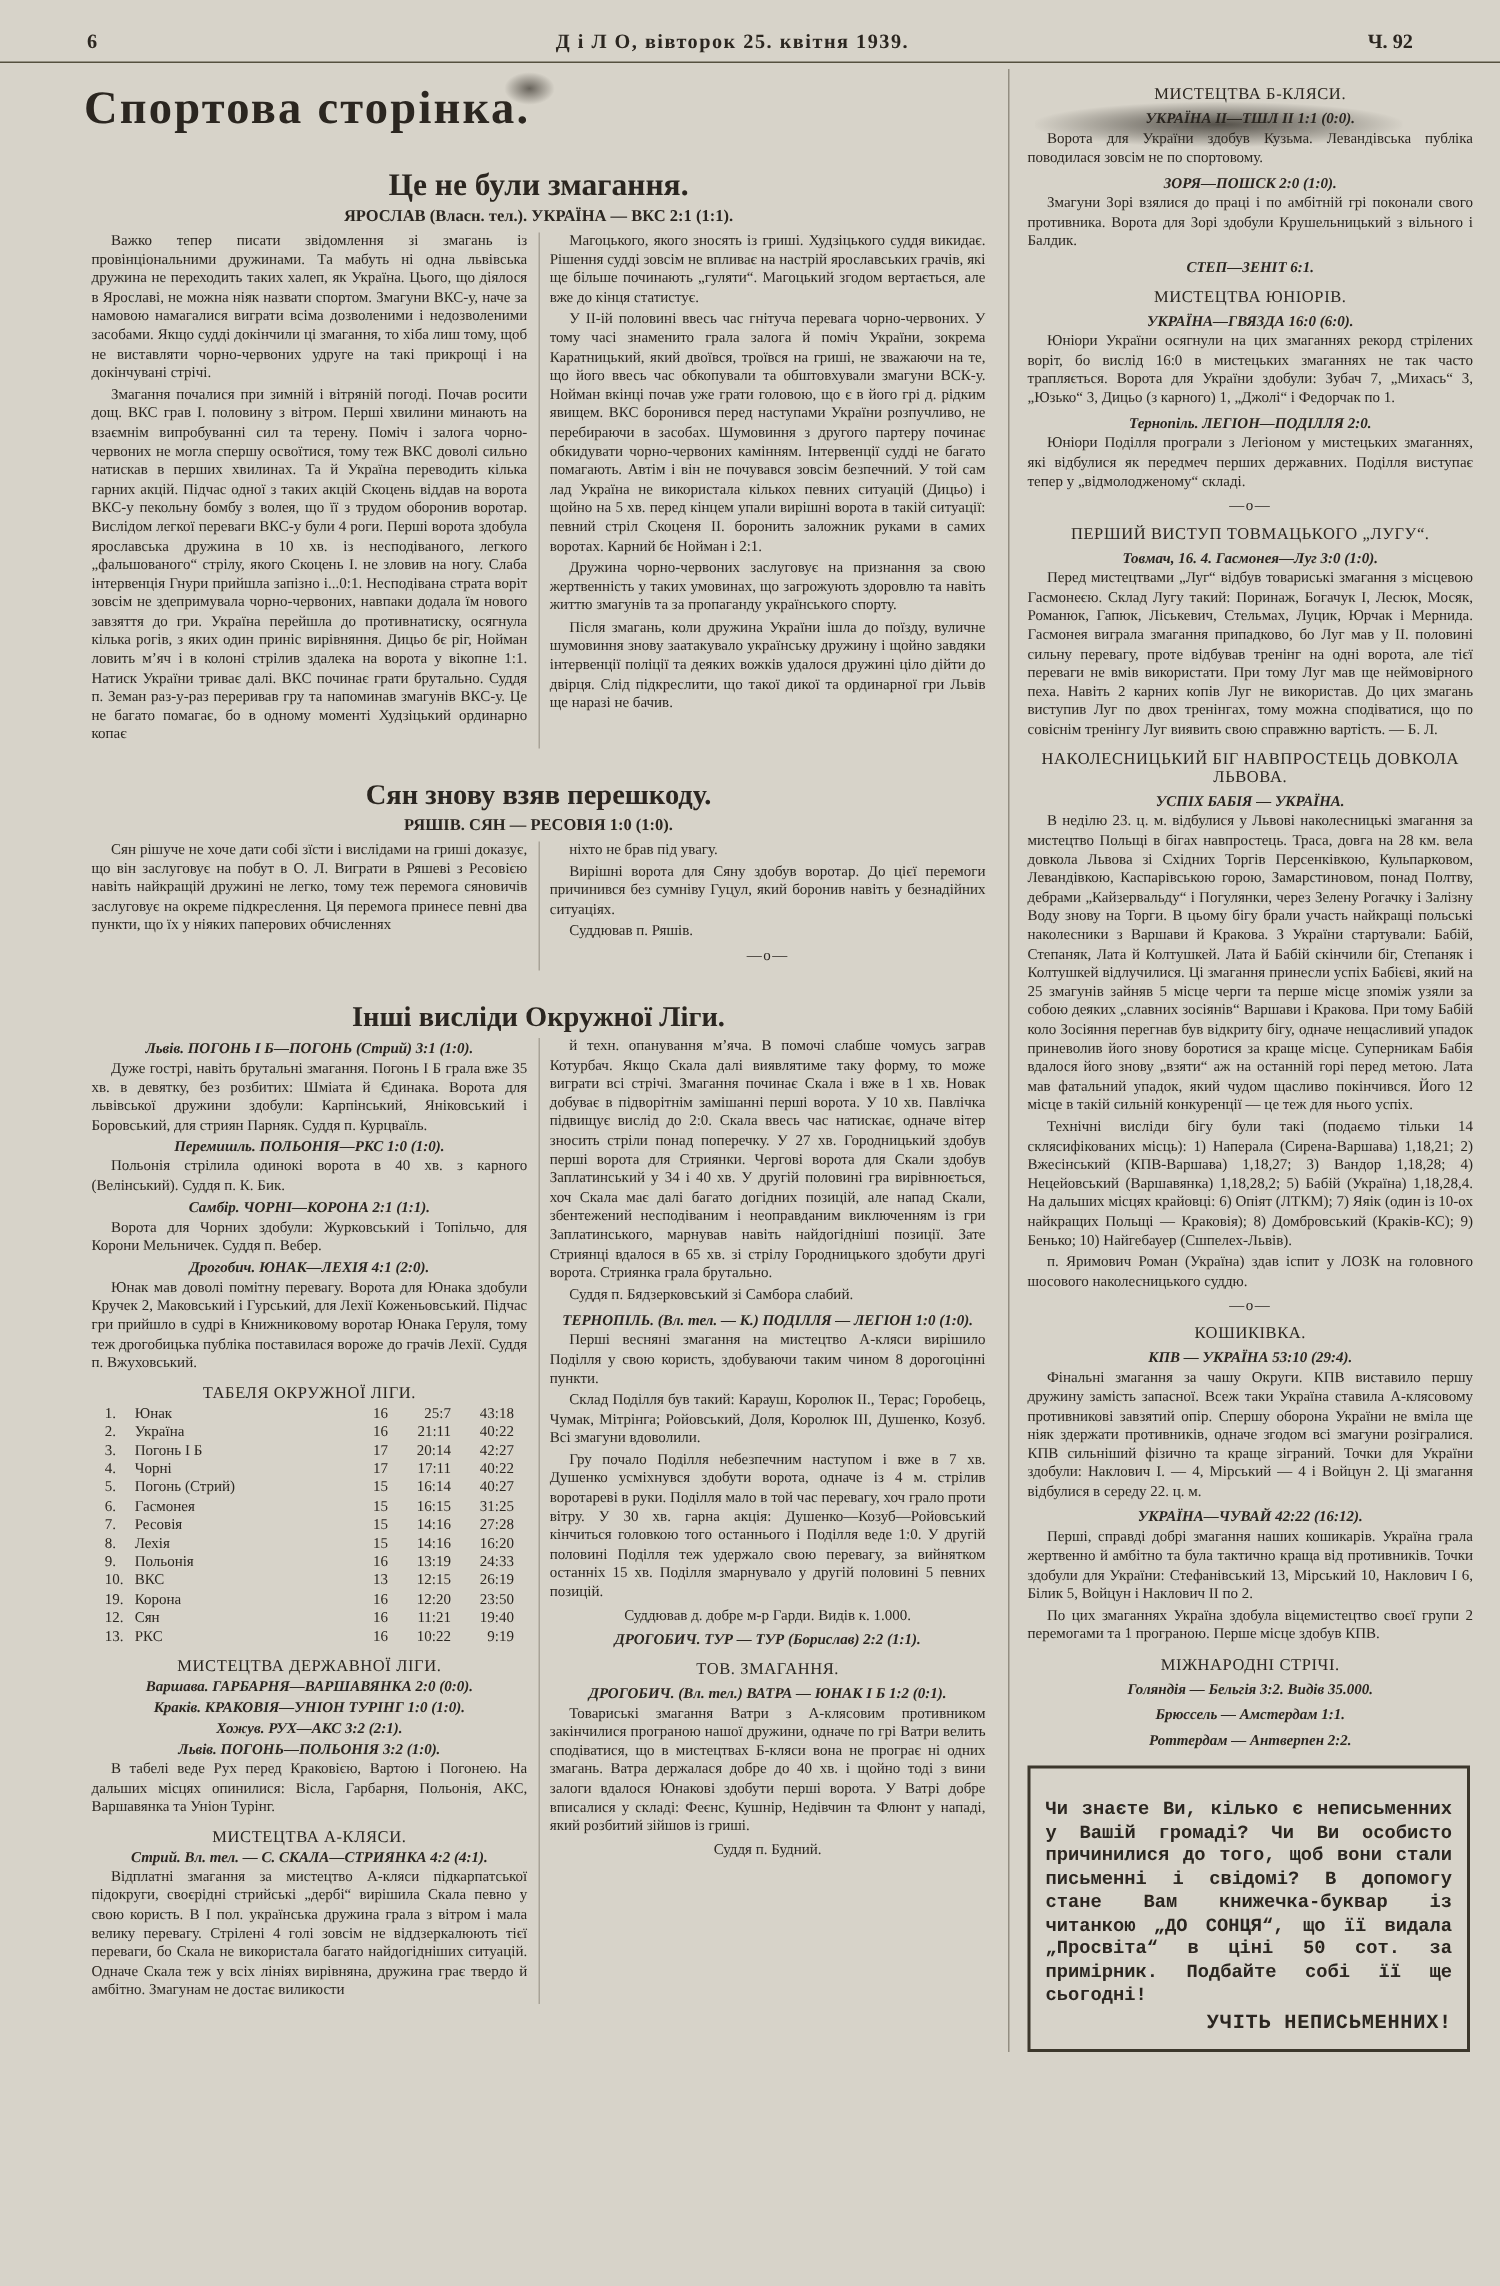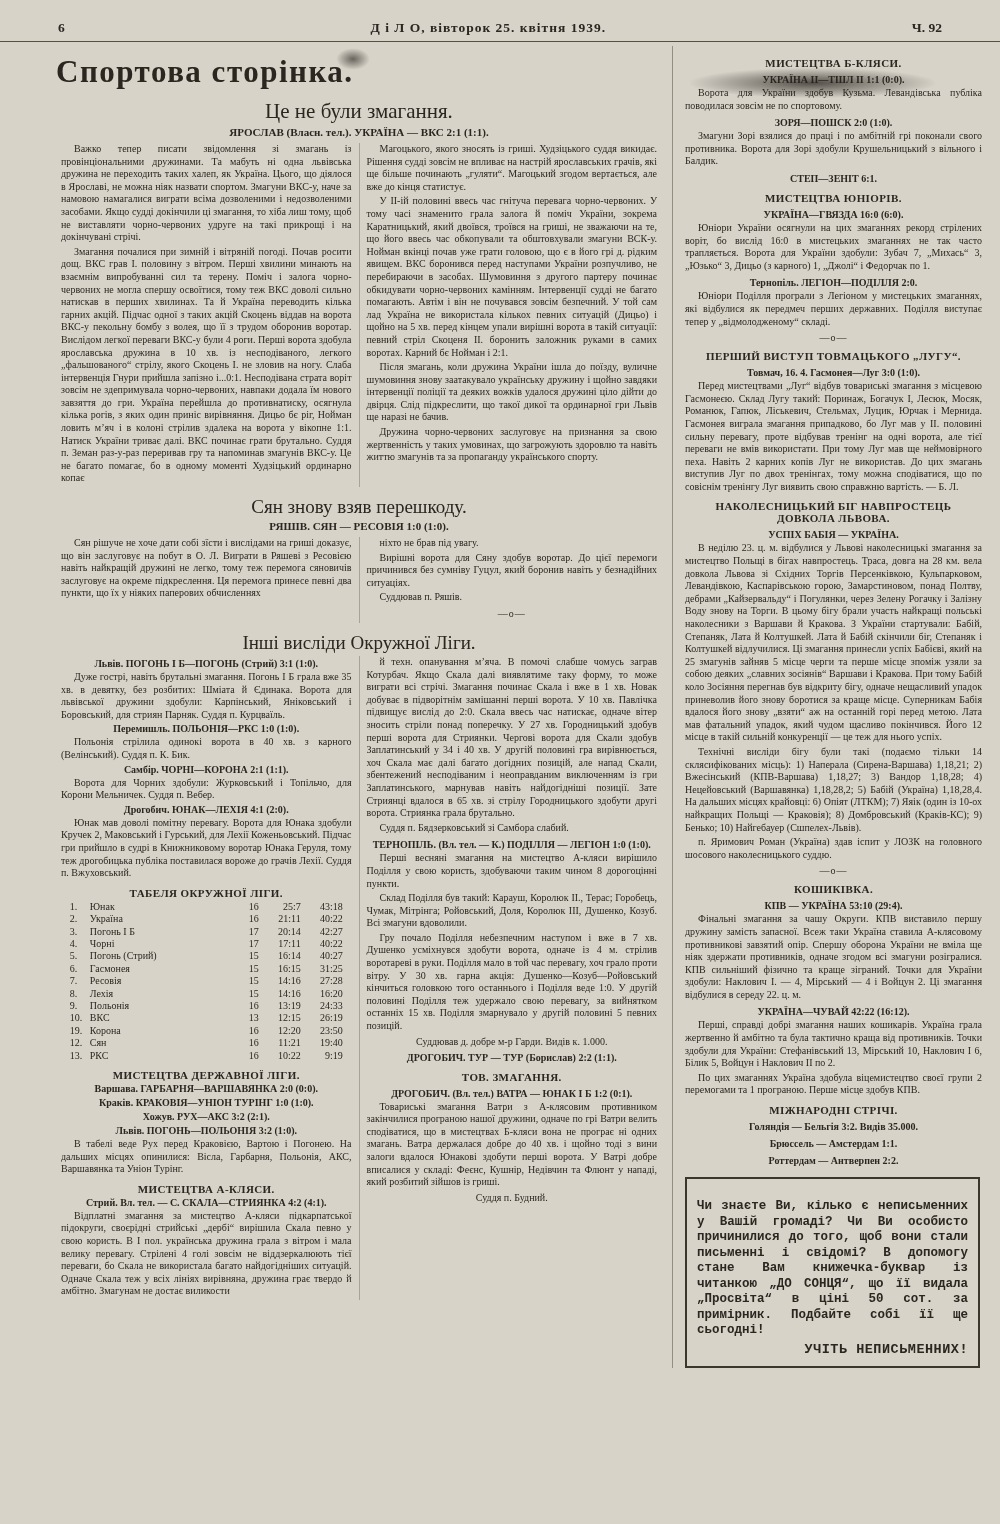--- a/index.html
+++ b/index.html
@@ -17,29 +17,29 @@
     display: flex; justify-content: space-between; align-items: baseline;
     padding: 20px 58px 5px 58px;
     font-weight: bold; font-size: 13.5px;
     border-bottom: 1.5px solid #55503f;
   }
   .header .masthead { letter-spacing: 1px; }
   .content { display: flex; padding: 4px 14px 0 54px; }
   .left-main { width: 618px; padding-right: 8px; }
   .right-col { width: 314px; border-left: 1px solid rgba(80,74,60,.5); padding: 4px 4px 0 12px; }
   .section-title { font-size: 31px; font-weight: bold; letter-spacing: 1.5px; margin: 8px 0 2px 2px; }
-  .article-title { font-size: 21px; font-weight: normal; text-align: center; margin: 9px 0 2px; }
+  .article-title { font-size: 21px; font-weight: bold; text-align: center; margin: 21px 0 2px; }
   .article-title.small { font-size: 19px; }
   .subhead { text-align: center; font-weight: bold; font-size: 11px; margin-bottom: 5px; }
   .twocol { display: flex; }
   .twocol .col { flex: 1; padding: 0 7px; min-width: 0; }
   .twocol .col + .col { border-left: 1px solid rgba(80,74,60,.35); }
   .para { font-size: 10px; line-height: 12.6px; text-align: justify; text-indent: 13px; margin-bottom: 2px; }
-  .match-head { text-align: center; font-weight: bold; font-size: 10px; line-height: 12px; margin: 5px 0 1px; }
-  .sec-head { text-align: center; font-weight: bold; font-size: 11px; margin: 7px 0 2px; letter-spacing: .4px; }
+  .match-head { text-align: center; font-weight: bold; font-size: 10px; line-height: 12px; margin: 5px 0 1px; font-style: italic; }
+  .sec-head { text-align: center; font-weight: normal; font-size: 11px; margin: 7px 0 2px; letter-spacing: .4px; }
   .sig { text-align: center; font-size: 10px; margin: 3px 0; }
   .sep { text-align: center; font-size: 10px; margin: 4px 0; letter-spacing: 1px; }
   table.liga-table { width: 96%; margin: 2px auto 4px; border-collapse: collapse; font-size: 10px; }
   table.liga-table td { padding: 0 3px; line-height: 12.4px; white-space: nowrap; }
   table.liga-table td.pos { width: 20px; }
   table.liga-table td.team { }
   table.liga-table td.num { text-align: right; width: 42px; }
   .results-list .match-head { margin: 2px 0 1px; }
   .ad-box {
     border: 2.5px solid #3c372c;
@@ -79,22 +79,22 @@
         <div class="twocol">
           <div class="col">
 
           <p class="para">Важко тепер писати звідомлення зі змагань із провінціональними дружинами. Та мабуть ні одна львівська дружина не переходить таких халеп, як Україна. Цього, що діялося в Ярославі, не можна ніяк назвати спортом. Змагуни ВКС-у, наче за намовою намагалися виграти всіма дозволеними і недозволеними засобами. Якщо судді докінчили ці змагання, то хіба лиш тому, щоб не виставляти чорно-червоних удруге на такі прикрощі і на докінчувані стрічі.</p>
               <p class="para">Змагання почалися при зимній і вітряній погоді. Почав росити дощ. ВКС грав І. половину з вітром. Перші хвилини минають на взаємнім випробуванні сил та терену. Поміч і залога чорно-червоних не могла спершу освоїтися, тому теж ВКС доволі сильно натискав в перших хвилинах. Та й Україна переводить кілька гарних акцій. Підчас одної з таких акцій Скоцень віддав на ворота ВКС-у пекольну бомбу з волея, що її з трудом оборонив воротар. Вислідом легкої переваги ВКС-у були 4 роги. Перші ворота здобула ярославська дружина в 10 хв. із несподіваного, легкого „фальшованого“ стрілу, якого Скоцень І. не зловив на ногу. Слаба інтервенція Гнури прийшла запізно і...0:1. Несподівана страта воріт зовсім не здепримувала чорно-червоних, навпаки додала їм нового завзяття до гри. Україна перейшла до противнатиску, осягнула кілька рогів, з яких один приніс вирівняння. Дицьо бє ріг, Нойман ловить м’яч і в колоні стрілив здалека на ворота у вікопне 1:1. Натиск України триває далі. ВКС починає грати брутально. Суддя п. Земан раз-у-раз переривав гру та напоминав змагунів ВКС-у. Це не багато помагає, бо в одному моменті Худзіцький ординарно копає</p>
             </div>
           <div class="col">
 
           <p class="para">Магоцького, якого зносять із гриші. Худзіцького суддя викидає. Рішення судді зовсім не впливає на настрій ярославських грачів, які ще більше починають „гуляти“. Магоцький згодом вертається, але вже до кінця статистує.</p>
               <p class="para">У ІІ-ій половині ввесь час гнітуча перевага чорно-червоних. У тому часі знаменито грала залога й поміч України, зокрема Каратницький, який двоївся, троївся на гриші, не зважаючи на те, що його ввесь час обкопували та обштовхували змагуни ВСК-у. Нойман вкінці почав уже грати головою, що є в його грі д. рідким явищем. ВКС боронився перед наступами України розпучливо, не перебираючи в засобах. Шумовиння з другого партеру починає обкидувати чорно-червоних камінням. Інтервенції судді не багато помагають. Автім і він не почувався зовсім безпечний. У той сам лад Україна не використала кількох певних ситуацій (Дицьо) і щойно на 5 хв. перед кінцем упали вирішні ворота в такій ситуації: певний стріл Скоценя ІІ. боронить заложник руками в самих воротах. Карний бє Нойман і 2:1.</p>
+              <p class="para">Дружина чорно-червоних заслуговує на признання за свою жертвенність у таких умовинах, що загрожують здоровлю та навіть життю змагунів та за пропаганду українського спорту.</p>
               <p class="para">Після змагань, коли дружина України ішла до поїзду, вуличне шумовиння знову заатакувало українську дружину і щойно завдяки інтервенції поліції та деяких вожків удалося дружині ціло дійти до двірця. Слід підкреслити, що такої дикої та ординарної гри Львів ще наразі не бачив.</p>
-              <p class="para">Дружина чорно-червоних заслуговує на признання за свою жертвенність у таких умовинах, що загрожують здоровлю та навіть життю змагунів та за пропаганду українського спорту.</p>
             </div>
         </div>
       </section>
 
       <section>
         <h2 class="article-title small">Сян знову взяв перешкоду.</h2>
         <div class="subhead">РЯШІВ. СЯН — РЕСОВІЯ 1:0 (1:0).</div>
         <div class="twocol">
           <div class="col">
 

